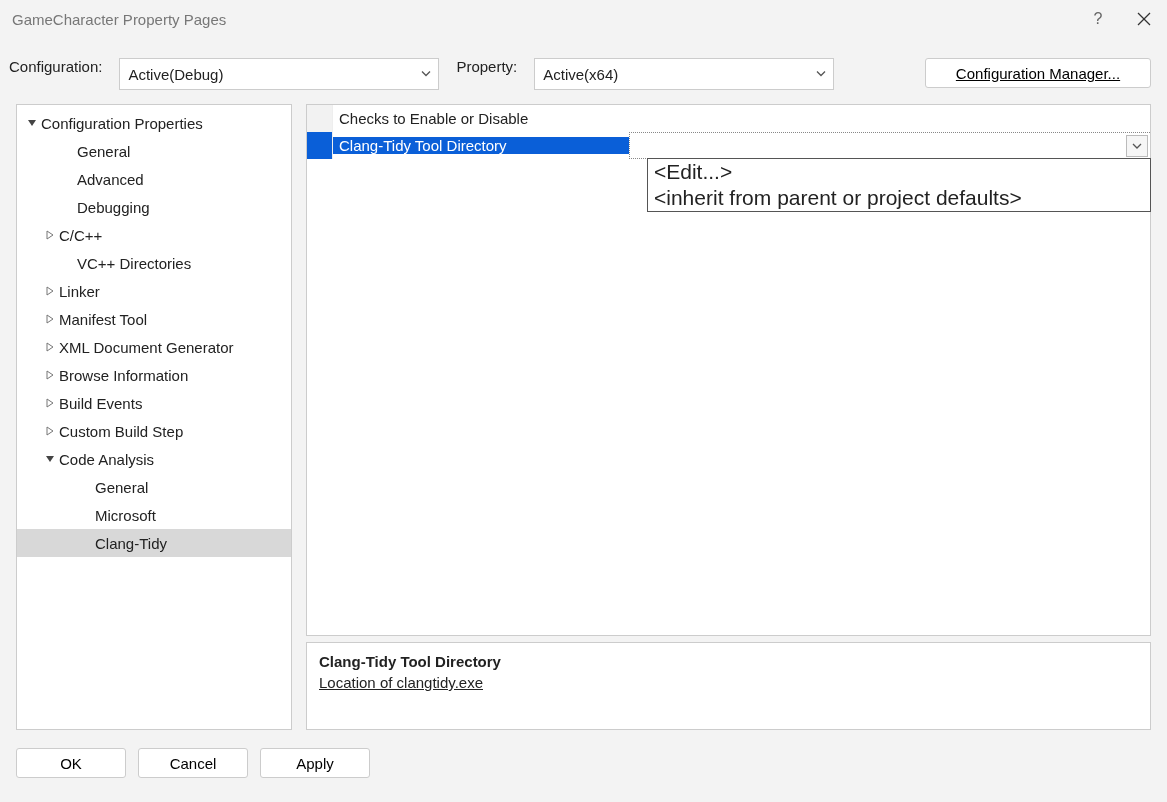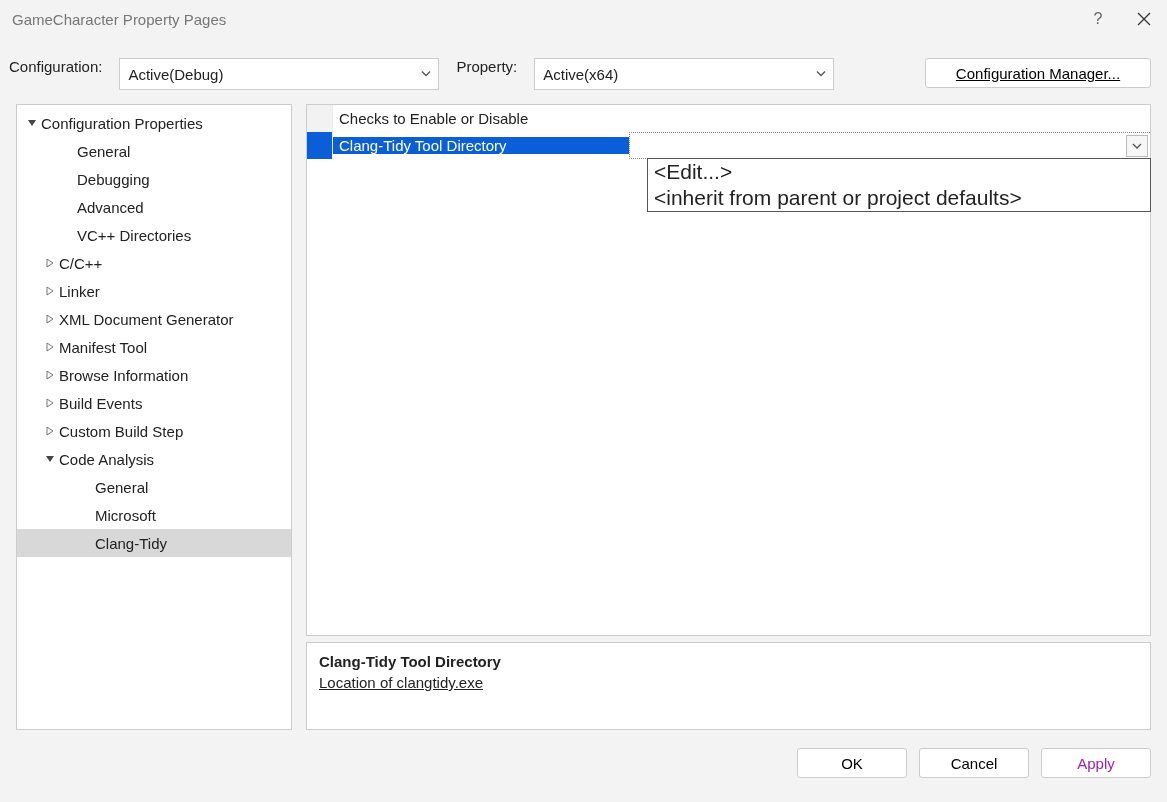--- a/index.html
+++ b/index.html
@@ -197,26 +197,25 @@
     height: 88px;
   }
   .desc .d-title {
     font-weight: 600;
     font-size: 15px;
     margin-bottom: 4px;
   }
   .desc .d-text { font-size: 15px; text-decoration: underline; }
   .footer {
     display: flex;
-    justify-content: flex-end;
     gap: 12px;
     padding: 18px 16px 0 16px;
   }
   .footer .btn { width: 110px; justify-content: center; }
-  .btn.disabled { color: #a21caf; }
+  .btn.disabled { color: #000000; }
   svg.chev-path { width: 12px; height: 12px; }
   svg.tri { width: 10px; height: 10px; }
 </style>
 </head>
 <body>
 
 <div class="titlebar">
   <span class="title">GameCharacter Property Pages</span>
   <div class="controls">
     <button>?</button>
@@ -261,61 +260,61 @@
           </svg>
         </span>
         <span>Configuration Properties</span>
       </div>
       <div class="tree-item" style="--d: 2;">
         <span class="arrow"></span>
         <span>General</span>
       </div>
       <div class="tree-item" style="--d: 2;">
         <span class="arrow"></span>
+        <span>Advanced</span>
+      </div>
+      <div class="tree-item" style="--d: 2;">
+        <span class="arrow"></span>
         <span>Debugging</span>
       </div>
+      <div class="tree-item" style="--d: 1;">
+        <span class="arrow">
+          <svg class="tri" viewBox="0 0 10 10">
+            <polygon points="2,1 8,5 2,9" fill="none" stroke="#777" stroke-width="1"></polygon>
+          </svg>
+        </span>
+        <span>C/C++</span>
+      </div>
       <div class="tree-item" style="--d: 2;">
         <span class="arrow"></span>
-        <span>Advanced</span>
-      </div>
-      <div class="tree-item" style="--d: 2;">
-        <span class="arrow"></span>
         <span>VC++ Directories</span>
       </div>
       <div class="tree-item" style="--d: 1;">
         <span class="arrow">
           <svg class="tri" viewBox="0 0 10 10">
             <polygon points="2,1 8,5 2,9" fill="none" stroke="#777" stroke-width="1"></polygon>
           </svg>
         </span>
-        <span>C/C++</span>
-      </div>
-      <div class="tree-item" style="--d: 1;">
-        <span class="arrow">
-          <svg class="tri" viewBox="0 0 10 10">
-            <polygon points="2,1 8,5 2,9" fill="none" stroke="#777" stroke-width="1"></polygon>
-          </svg>
-        </span>
         <span>Linker</span>
       </div>
       <div class="tree-item" style="--d: 1;">
         <span class="arrow">
           <svg class="tri" viewBox="0 0 10 10">
             <polygon points="2,1 8,5 2,9" fill="none" stroke="#777" stroke-width="1"></polygon>
           </svg>
         </span>
+        <span>Manifest Tool</span>
+      </div>
+      <div class="tree-item" style="--d: 1;">
+        <span class="arrow">
+          <svg class="tri" viewBox="0 0 10 10">
+            <polygon points="2,1 8,5 2,9" fill="none" stroke="#777" stroke-width="1"></polygon>
+          </svg>
+        </span>
         <span>XML Document Generator</span>
-      </div>
-      <div class="tree-item" style="--d: 1;">
-        <span class="arrow">
-          <svg class="tri" viewBox="0 0 10 10">
-            <polygon points="2,1 8,5 2,9" fill="none" stroke="#777" stroke-width="1"></polygon>
-          </svg>
-        </span>
-        <span>Manifest Tool</span>
       </div>
       <div class="tree-item" style="--d: 1;">
         <span class="arrow">
           <svg class="tri" viewBox="0 0 10 10">
             <polygon points="2,1 8,5 2,9" fill="none" stroke="#777" stroke-width="1"></polygon>
           </svg>
         </span>
         <span>Browse Information</span>
       </div>
       <div class="tree-item" style="--d: 1;">

